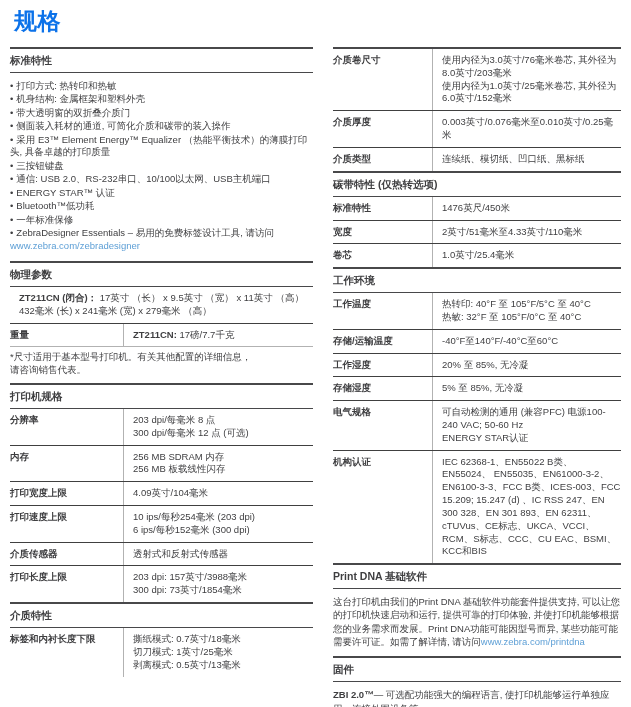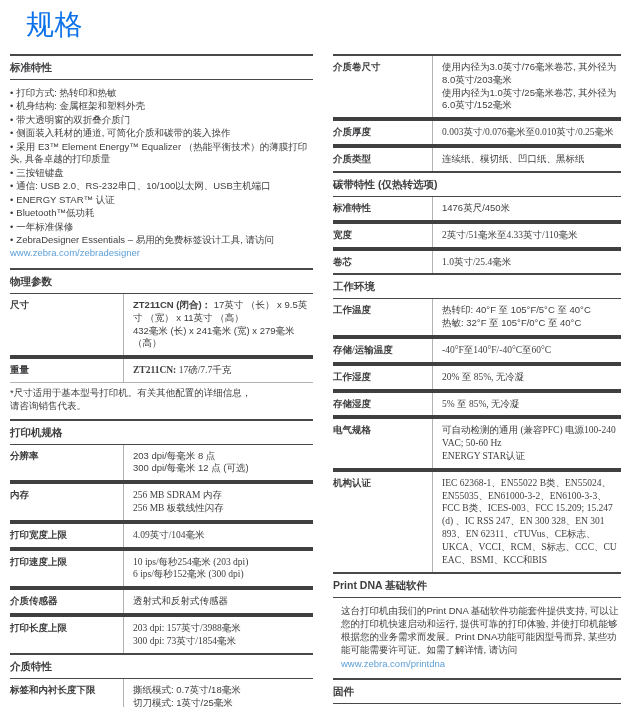--- a/index.html
+++ b/index.html
@@ -7,23 +7,23 @@
     margin: 0; padding: 0;
     width: 631px; height: 707px;
     background: #ffffff;
     font-family: "Liberation Sans", sans-serif;
     color: #3e3e40;
     overflow: hidden;
   }
   .page { padding: 4px 10px 0 10px; }
   .title {
     color: #0c72e9;
-    font-size: 28px;
-    font-weight: normal;
-    margin: 2px 0 10px 16px;
+    font-size: 23px;
+    font-weight: bold;
+    margin: 2px 0 10px 4px;
     letter-spacing: 0.5px;
   }
   .columns { display: flex; gap: 20px; }
   .col-left  { width: 303px; flex: none; }
   .col-right { width: 288px; flex: none; }
 
   .section { border-top: 2px solid #48484a; }
   .sec-h {
     font-size: 10.5px;
     font-weight: bold;
@@ -36,21 +36,21 @@
   ul.features { list-style: none; margin: 0; padding: 6px 0 8px 0; }
   ul.features li {
     font-size: 9.5px;
     line-height: 1.32;
     padding: 0.5px 0;
   }
   ul.features .dot { margin-right: 3px; }
 
   
   .row { display: flex; }
-  .row + .row { border-top: 4px solid #404040; font-family: Liberation Serif, serif; }
+  .row + .row { border-top: 1px solid #404040; }
   .lbl {
     flex: none;
     font-weight: bold;
     font-size: 9.5px;
     line-height: 1.35;
     padding: 5px 6px 5px 0;
     border-right: 1px solid #b2b2b2;
   }
   .col-left  .lbl { width: 114px; }
   .col-right .lbl { width: 100px; }
@@ -67,21 +67,21 @@
     font-size: 9.5px;
     line-height: 1.35;
     padding: 4px 0 6px 0;
     border-top: 1px solid #b2b2b2;
     white-space: pre-line;
   }
 
   .para {
     font-size: 9.5px;
     line-height: 1.4;
-    margin: 6px 0 8px 8px;
+    margin: 6px 0 8px 0;
   }
   .fw { margin: 0; font-size: 9.5px; line-height: 1.4; }
   .fw-wrap { padding: 6px 0 10px 0; }
 
   a.link { color: #5d9fd6; text-decoration: none; cursor: pointer; }
 </style>
 </head>
 <body>
 
 <div class="page">
@@ -105,21 +105,20 @@
           <li><span class="dot">•</span><span>ENERGY STAR™ 认证</span></li>
           <li><span class="dot">•</span><span>Bluetooth™低功耗</span></li>
           <li><span class="dot">•</span><span>一年标准保修</span></li>
           <li><span class="dot">•</span><span>ZebraDesigner Essentials – 易用的免费标签设计工具, 请访问</span> <a class="link">www.zebra.com/zebradesigner</a></li>
         </ul>
       </div>
 
       <div class="section">
         <div class="sec-h">物理参数</div>
         <div class="row">
-          <div class="lbl">尺寸</div>
           <div class="val"><span class="bold">ZT211CN (闭合)：</span><span> 17英寸 （长） x 9.5英寸 （宽） x 11英寸 （高）
 432毫米 (长) x 241毫米 (宽) x 279毫米 （高）</span></div>
         </div>
         <div class="row">
           <div class="lbl">重量</div>
           <div class="val"><span class="bold">ZT211CN:</span><span> 17磅/7.7千克</span></div>
         </div>
         <div class="footnote">*尺寸适用于基本型号打印机。有关其他配置的详细信息，
  请咨询销售代表。</div>
       </div>

